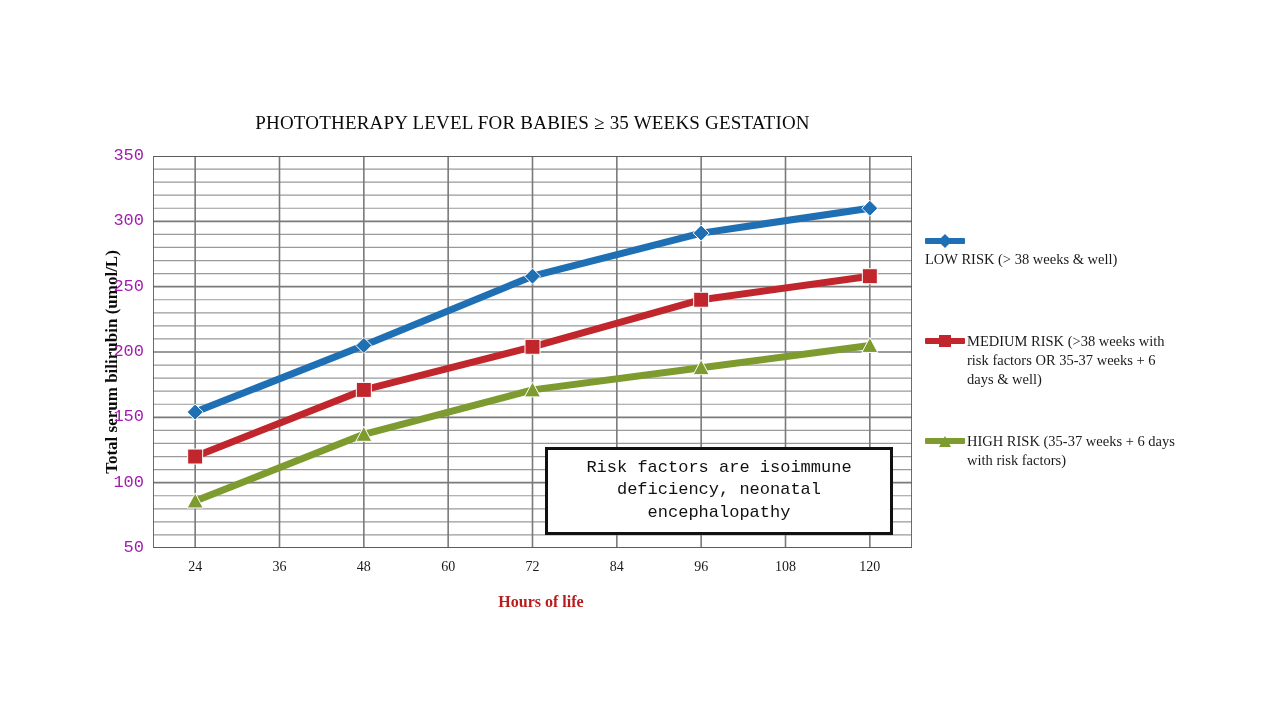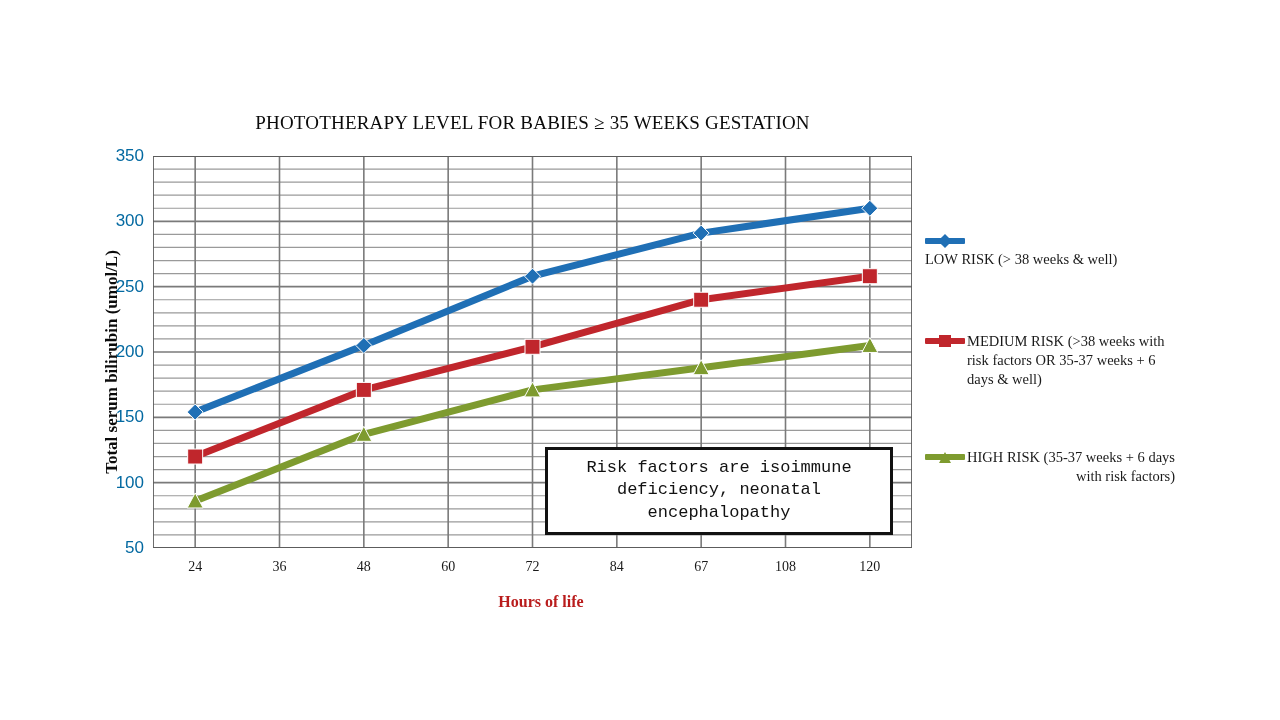--- a/index.html
+++ b/index.html
@@ -77,23 +77,23 @@
     left: 0;
     top: 0;
   }
 
   
   .y-tick-label {
     position: absolute;
     right: 0;
     width: 60px;
     text-align: right;
-    font-family: Liberation Sans, sans-serif;
+    font-family: Liberation Mono, monospace;
     font-size: 17px;
-    color: #0369a1;
+    color: #a21caf;
     line-height: 1;
   }
   #y-ticks {
     position: absolute;
     left: 78px;
     top: 156px;
     width: 66px;
     height: 392px;
   }
 
@@ -280,21 +280,21 @@
       </svg>
   </div>
 
   <div id="x-ticks">
       <div class="x-tick-label" style="left: 42.1667px;">24</div>
       <div class="x-tick-label" style="left: 126.5px;">36</div>
       <div class="x-tick-label" style="left: 210.833px;">48</div>
       <div class="x-tick-label" style="left: 295.167px;">60</div>
       <div class="x-tick-label" style="left: 379.5px;">72</div>
       <div class="x-tick-label" style="left: 463.833px;">84</div>
-      <div class="x-tick-label" style="left: 548.167px;">67</div>
+      <div class="x-tick-label" style="left: 548.167px;">96</div>
       <div class="x-tick-label" style="left: 632.5px;">108</div>
       <div class="x-tick-label" style="left: 716.833px;">120</div>
     </div>
 
   <div id="x-axis-title">Hours of life</div>
 
   <div id="annotation-box">
     <div>Risk factors are isoimmune</div>
     <div>deficiency, neonatal encephalopathy</div>
   </div>
@@ -307,21 +307,21 @@
         </span>
         <span class="legend-label">LOW RISK (&gt; 38 weeks &amp; well)</span>
       </div>
       <div class="legend-entry" style="top: 100px;">
         <span class="legend-marker">
           <span class="lm-line" style="background: rgb(192, 38, 44);"></span>
           <span class="lm-square" style="background: rgb(192, 38, 44);"></span>
         </span>
         <span class="legend-label">MEDIUM RISK (&gt;38 weeks with risk factors OR 35-37 weeks + 6 days &amp; well)</span>
       </div>
-      <div class="legend-entry" style="top: 216px; text-align: right;">
+      <div class="legend-entry" style="top: 200px;">
         <span class="legend-marker">
           <span class="lm-line" style="background: rgb(126, 155, 47);"></span>
           <span class="lm-triangle" style="border-bottom: 11px solid rgb(126, 155, 47);"></span>
         </span>
         <span class="legend-label">HIGH RISK (35-37 weeks + 6 days with risk factors)</span>
       </div>
     </div>
 
 </div>
 

